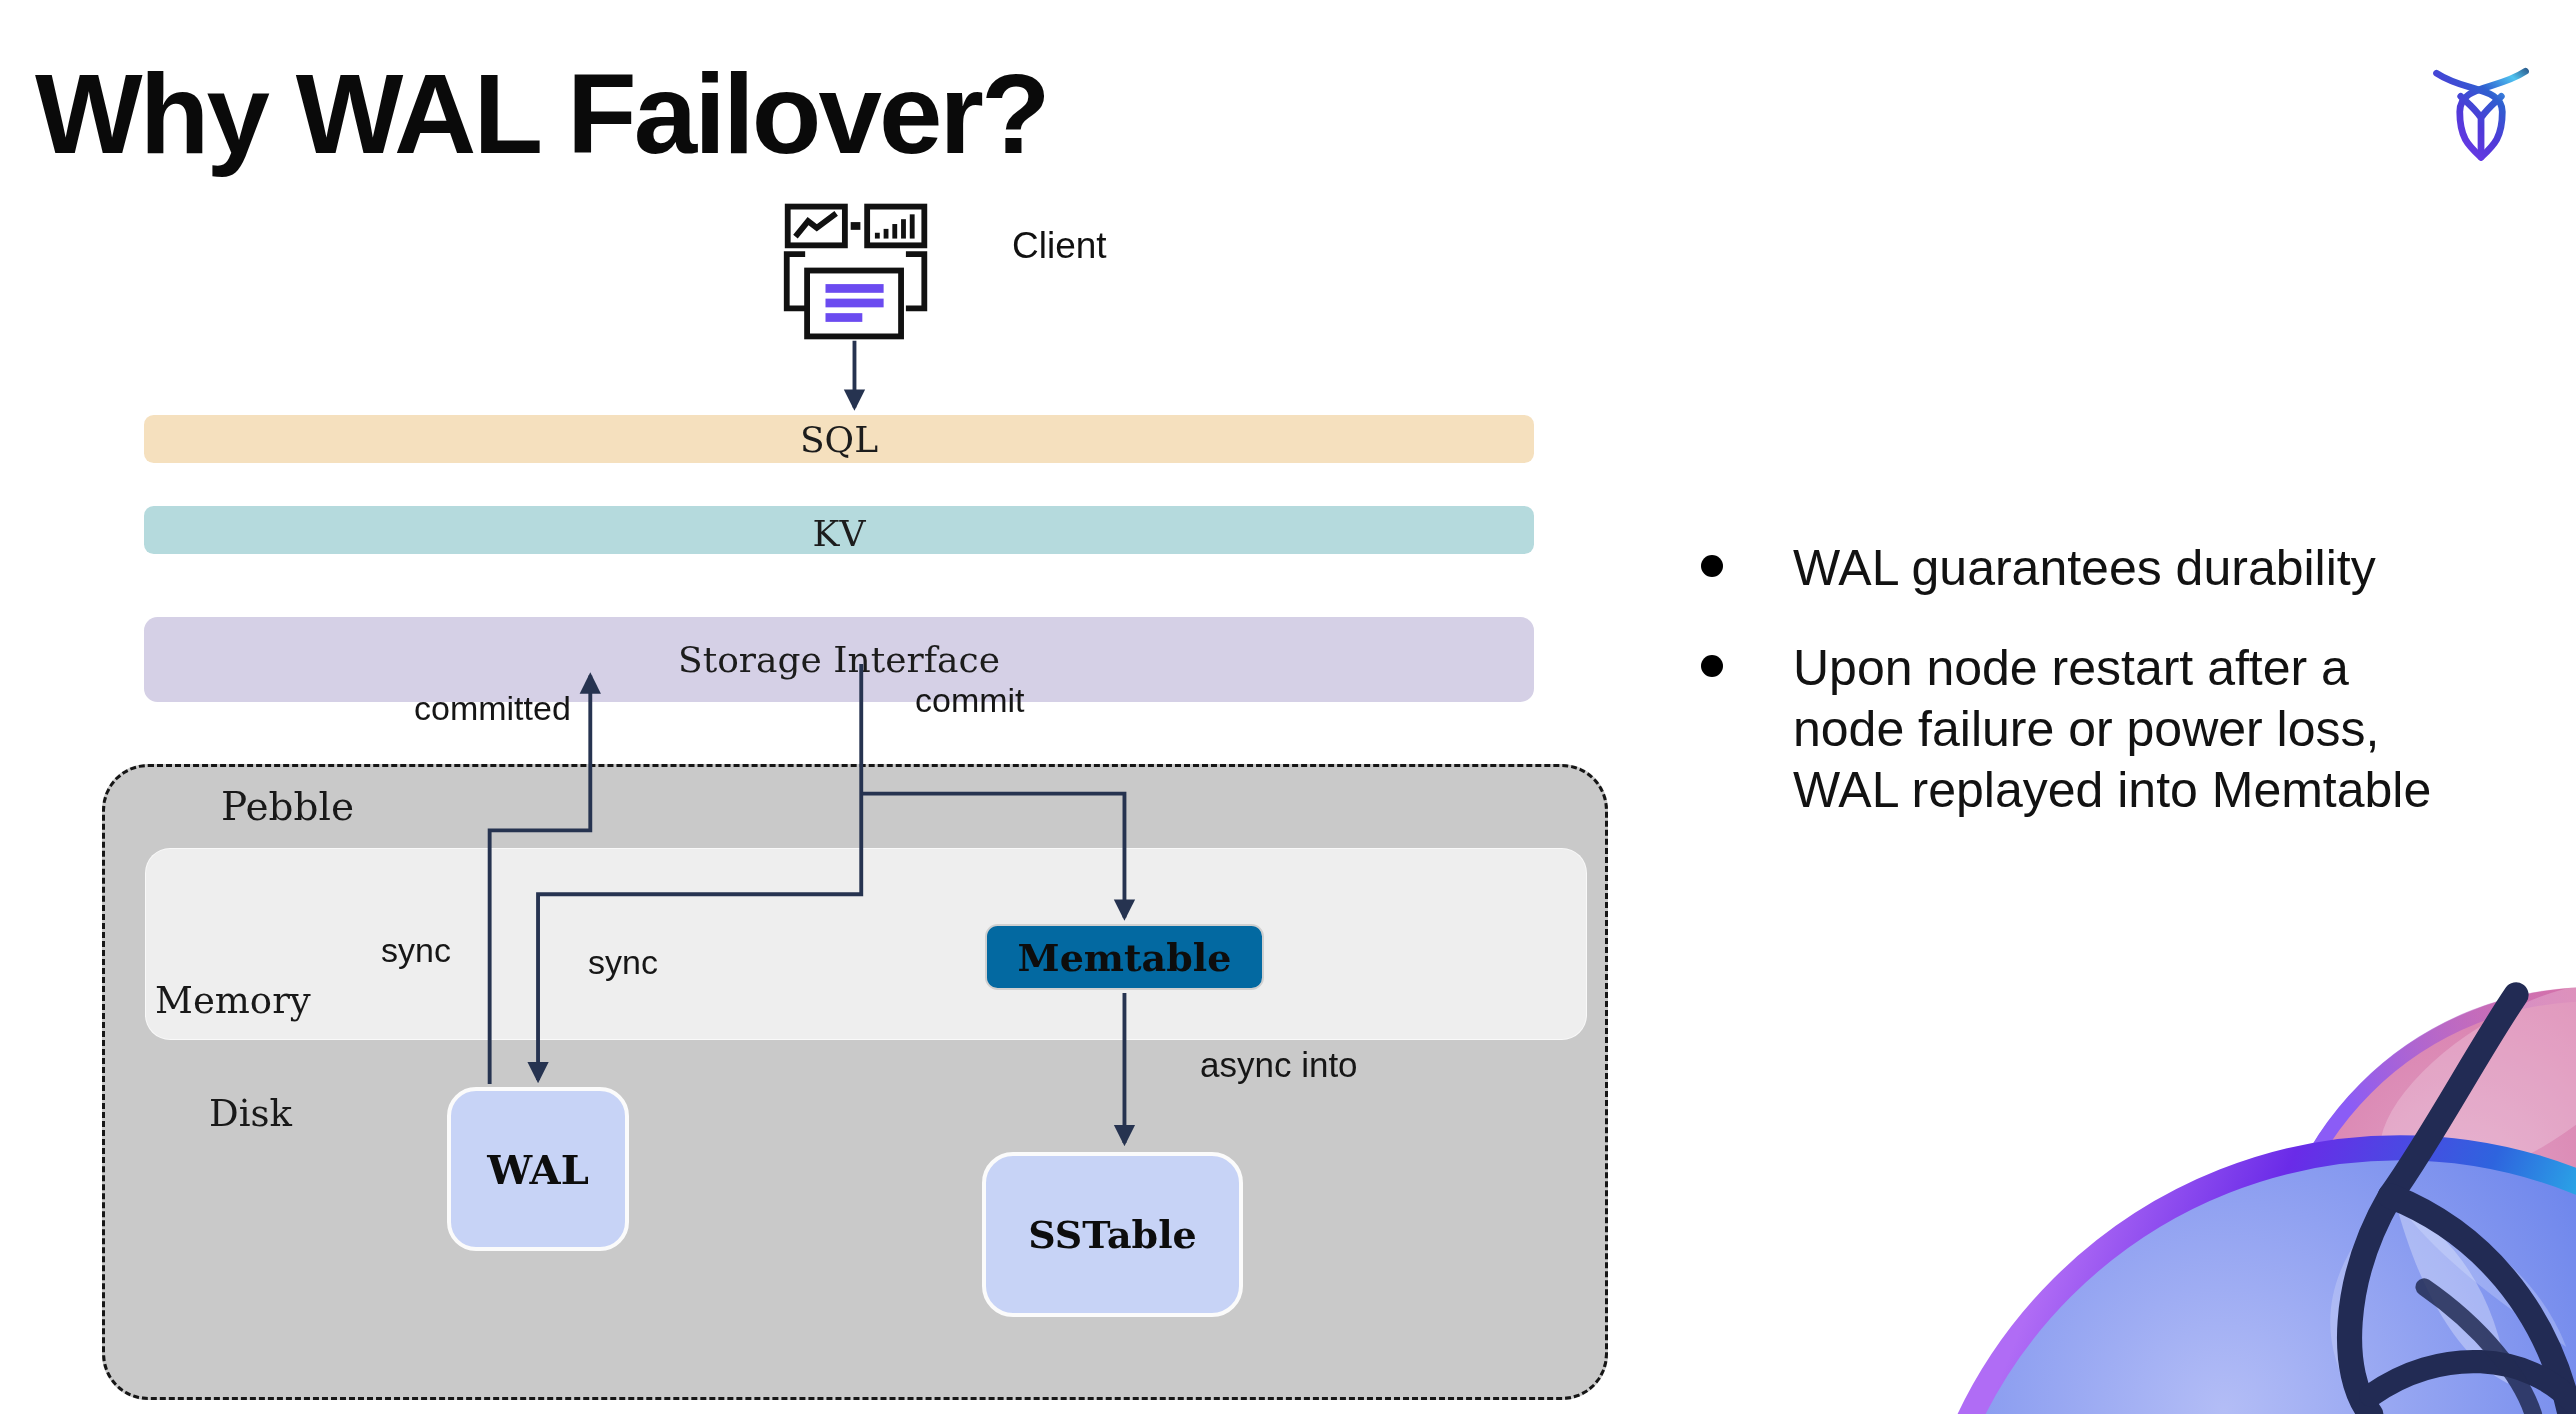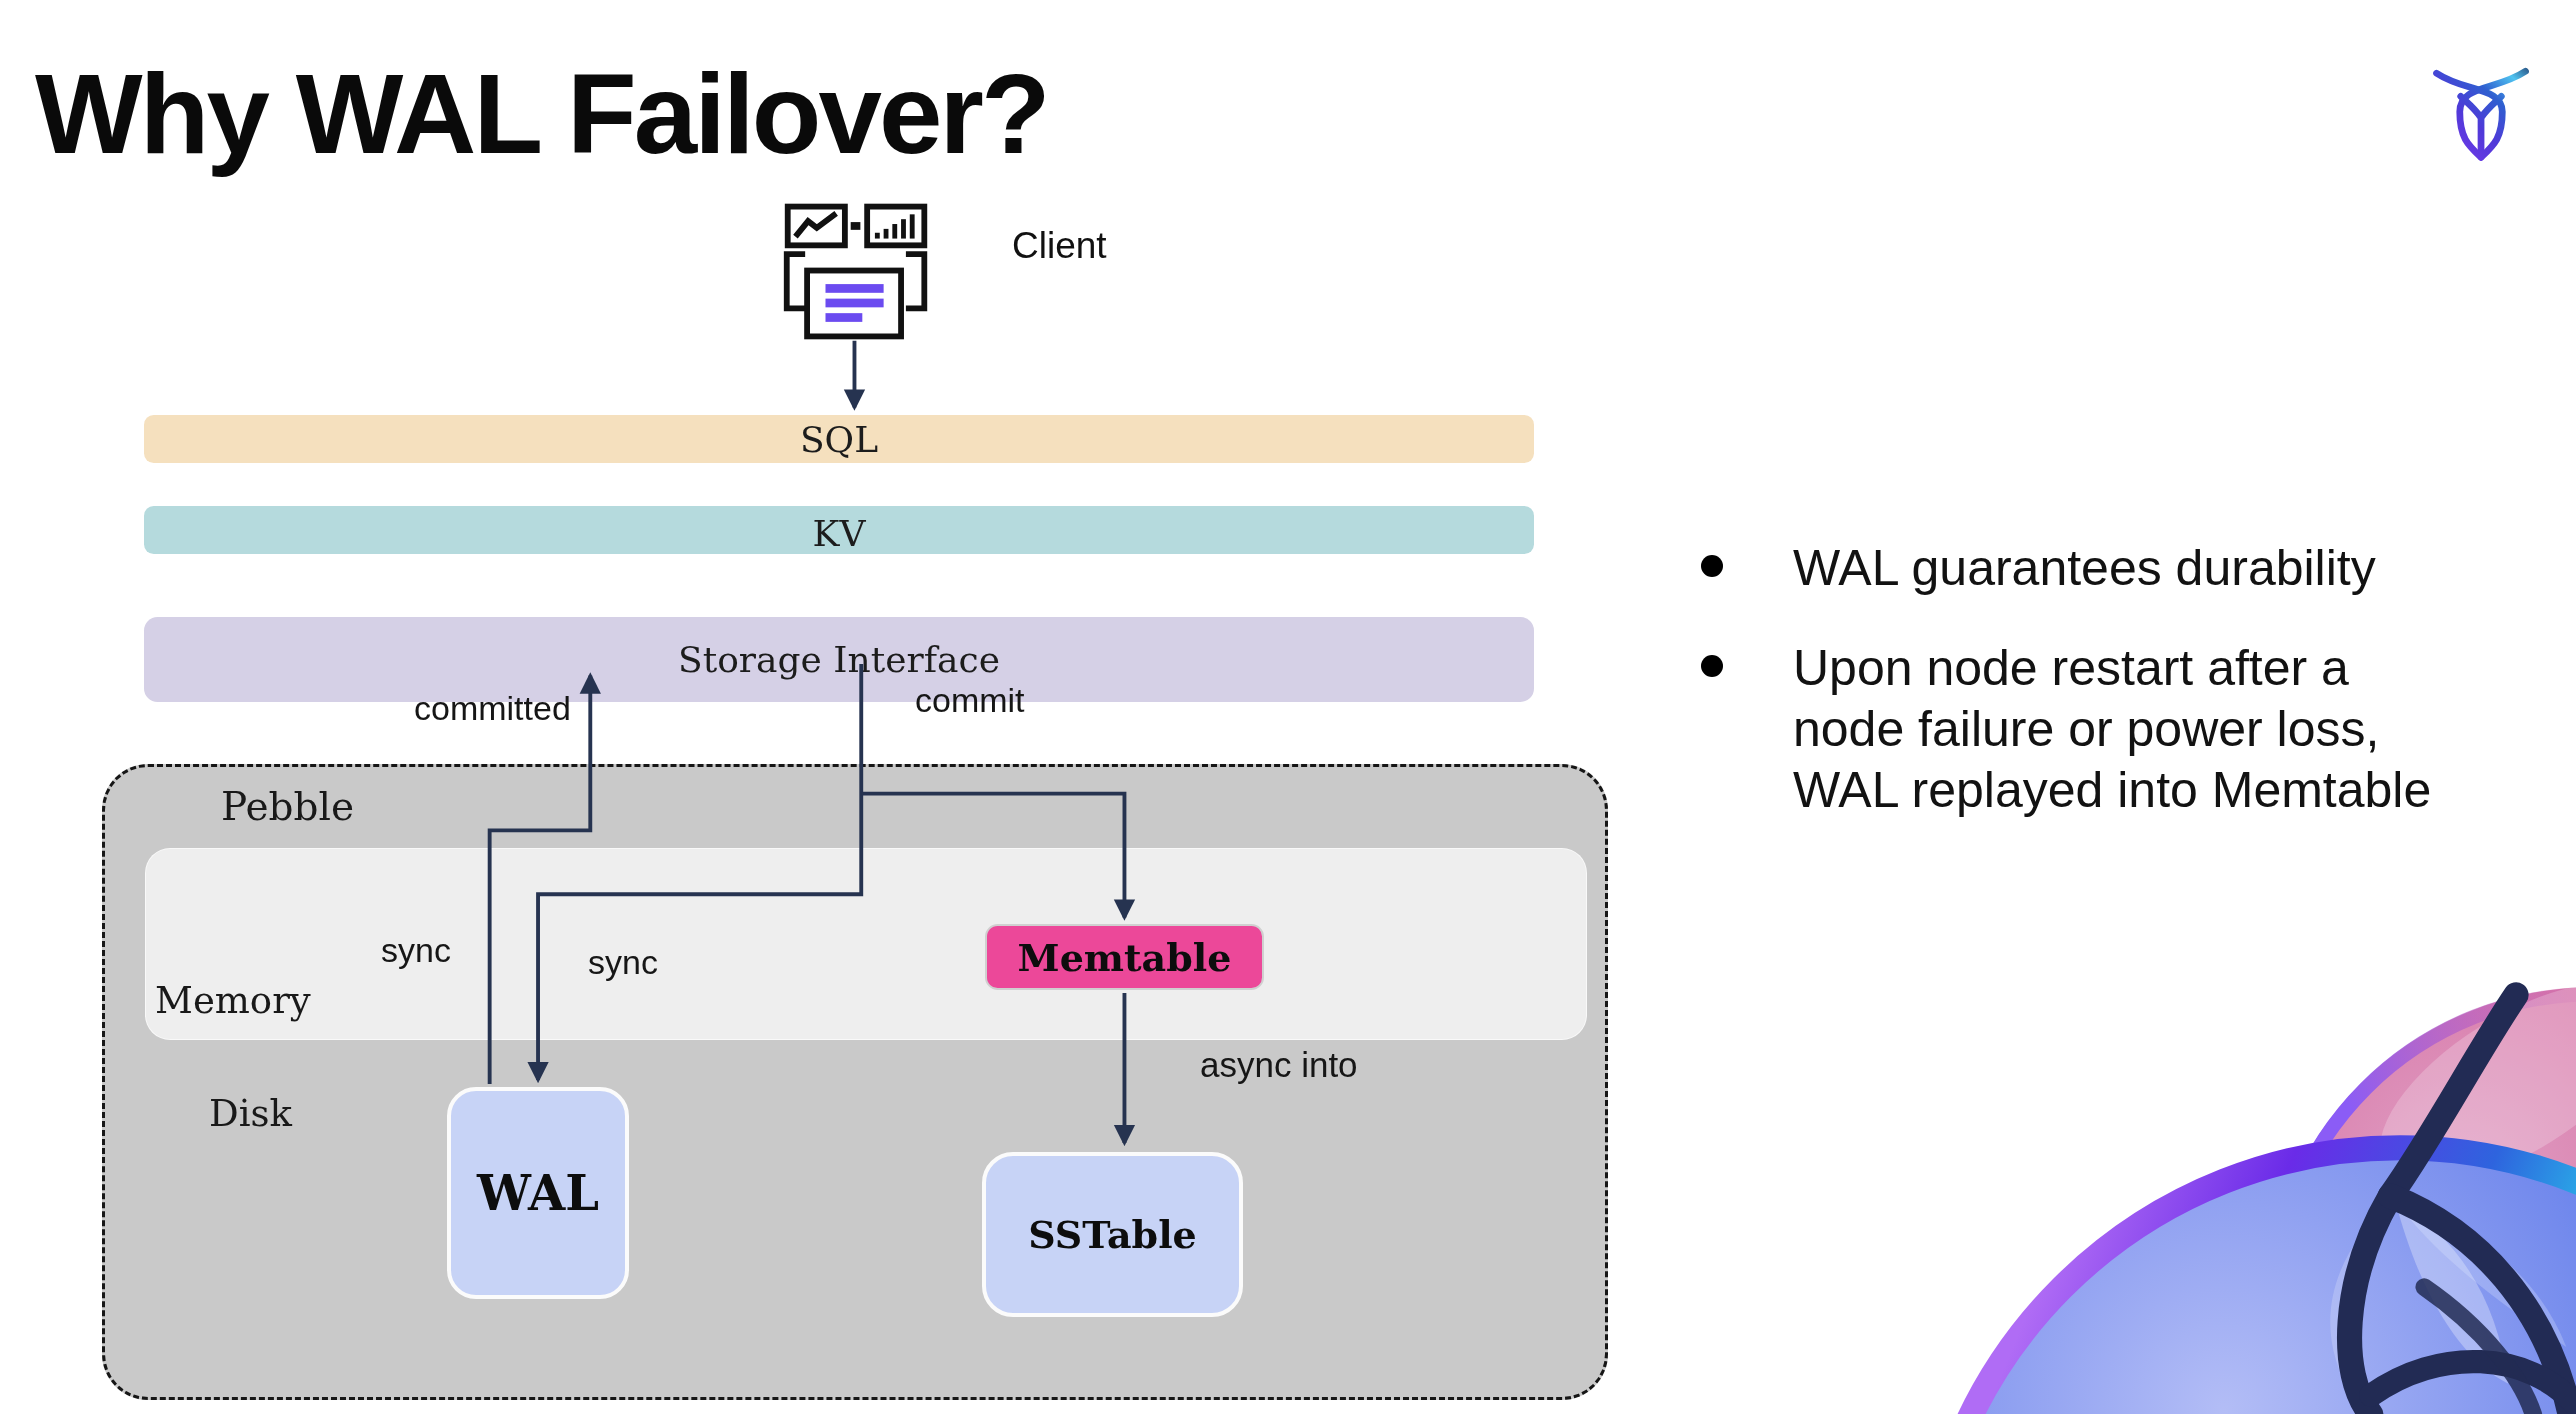--- a/index.html
+++ b/index.html
@@ -35,21 +35,21 @@
   .lbl-committed{left:414px;top:689px;font-size:34px;}
   .lbl-commit{left:915px;top:681px;font-size:34px;}
   .lbl-sync1{left:381px;top:931px;font-size:34px;}
   .lbl-sync2{left:588px;top:943px;font-size:34px;}
   .lbl-async{left:1200px;top:1045px;font-size:35px;}
   .lbl-client{left:1012px;top:225px;font-size:37px;color:#111;}
 
   
   .bluebox{display:flex;align-items:center;justify-content:center;box-sizing:border-box;
            font-family:"DejaVu Serif","Liberation Serif",serif;font-weight:700;color:#0d0d0d;}
-  .box-wal{left:447px;top:1087px;width:182px;height:212px;border-radius:29px;border:4.8px solid #fbfbfb;font-size:48px;}
+  .box-wal{left:447px;top:1087px;width:182px;height:164px;border-radius:29px;border:4.8px solid #fbfbfb;font-size:40px;}
   .box-memtable{left:985px;top:924px;width:279px;height:66px;border-radius:12.6px;border:2.9px solid #d0d0d0;font-size:38px;}
   .box-sstable{left:982px;top:1152px;width:261px;height:165px;border-radius:31px;border:4.8px solid #fbfbfb;font-size:38px;}
 
   
   .bullets{left:1701px;top:538px;width:852px;}
   .bullet-row{display:flex;align-items:flex-start;margin-bottom:39px;}
   .bullet-dot{width:22px;height:22px;border-radius:50%;background:#000;flex:0 0 22px;margin:17.4px 70px 0 0;}
   .bullet-text{font-size:50px;line-height:61px;color:#121212;white-space:pre-line;
                font-family:"Liberation Sans",sans-serif;}
 
@@ -140,21 +140,21 @@
 
 <div class="abs elabel lbl-committed">committed</div>
 <div class="abs elabel lbl-commit">commit</div>
 <div class="abs elabel lbl-sync1">sync</div>
 <div class="abs elabel lbl-sync2">sync</div>
 <div class="abs elabel lbl-async">async into</div>
 
 <div class="abs bluebox box-wal" style="background: rgb(199, 211, 246);">
   <span>WAL</span>
 </div>
-<div class="abs bluebox box-memtable" style="background: #ec4899;">
+<div class="abs bluebox box-memtable" style="background: #0369a1;">
   <span>Memtable</span>
 </div>
 <div class="abs bluebox box-sstable" style="background: rgb(199, 211, 246);">
   <span>SSTable</span>
 </div>
 
 <div class="abs bullets">
   <div class="bullet-row">
     <span class="bullet-dot"></span>
     <span class="bullet-text">WAL guarantees durability</span>

